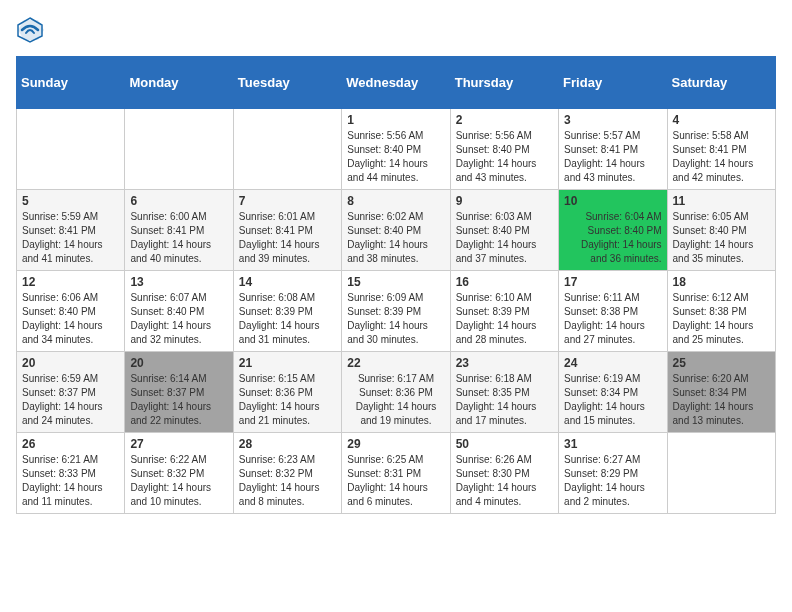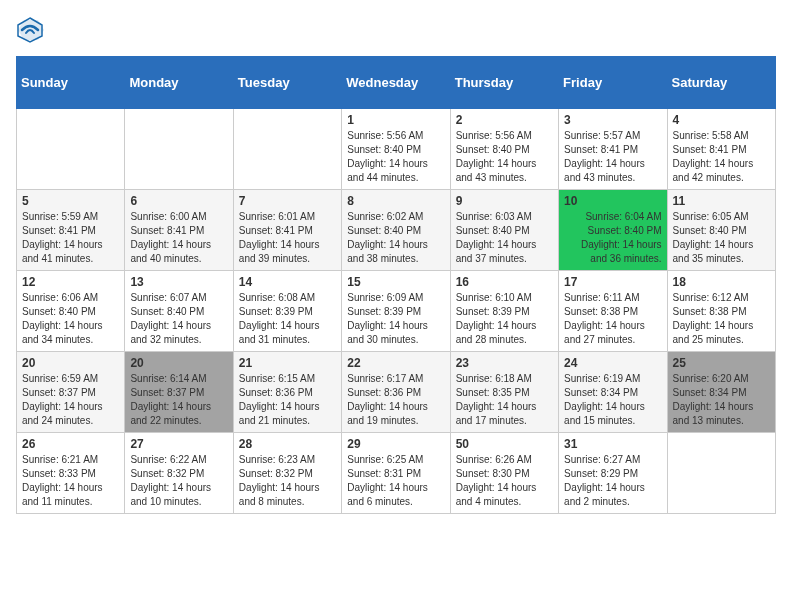--- a/index.html
+++ b/index.html
@@ -282,21 +282,21 @@
         </td>
         <td style="background: rgb(245, 245, 245);">
           <span class="day-num">21</span>
           <div class="day-info" style="white-space: pre-line;">Sunrise: 6:15 AM
 Sunset: 8:36 PM
 Daylight: 14 hours
 and 21 minutes.</div>
         </td>
         <td style="background: rgb(245, 245, 245);">
           <span class="day-num">22</span>
-          <div class="day-info" style="white-space: pre-line;">Sunrise: 6:17 AM
+          <div class="day-info" style="white-space: pre-line; text-align: center;">Sunrise: 6:17 AM
 Sunset: 8:36 PM
 Daylight: 14 hours
 and 19 minutes.</div>
         </td>
         <td style="background: rgb(245, 245, 245);">
           <span class="day-num">23</span>
           <div class="day-info" style="white-space: pre-line;">Sunrise: 6:18 AM
 Sunset: 8:35 PM
 Daylight: 14 hours
 and 17 minutes.</div>

